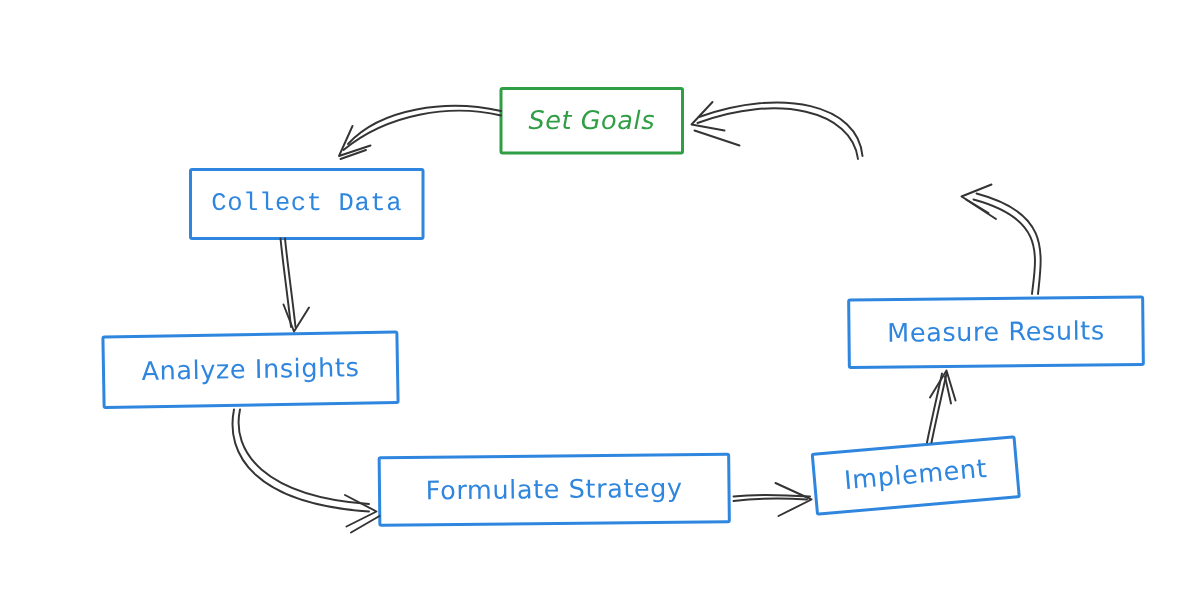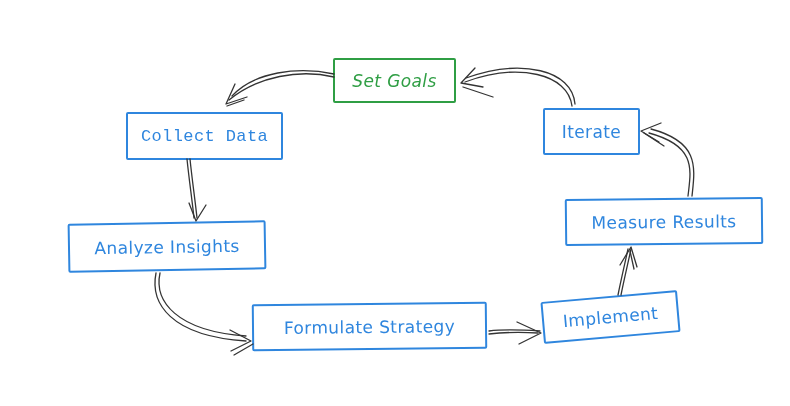--- a/index.html
+++ b/index.html
@@ -115,17 +115,14 @@
   </div>
 
   <div class="node blue n-implement">
     <span>Implement</span>
   </div>
 
   <div class="node blue n-measure-results">
     <span>Measure Results</span>
   </div>
 
-  <div class="node blue n-iterate">
-    <span>Iterate</span>
-  </div>
 
 </div>
 
 </body></html>

